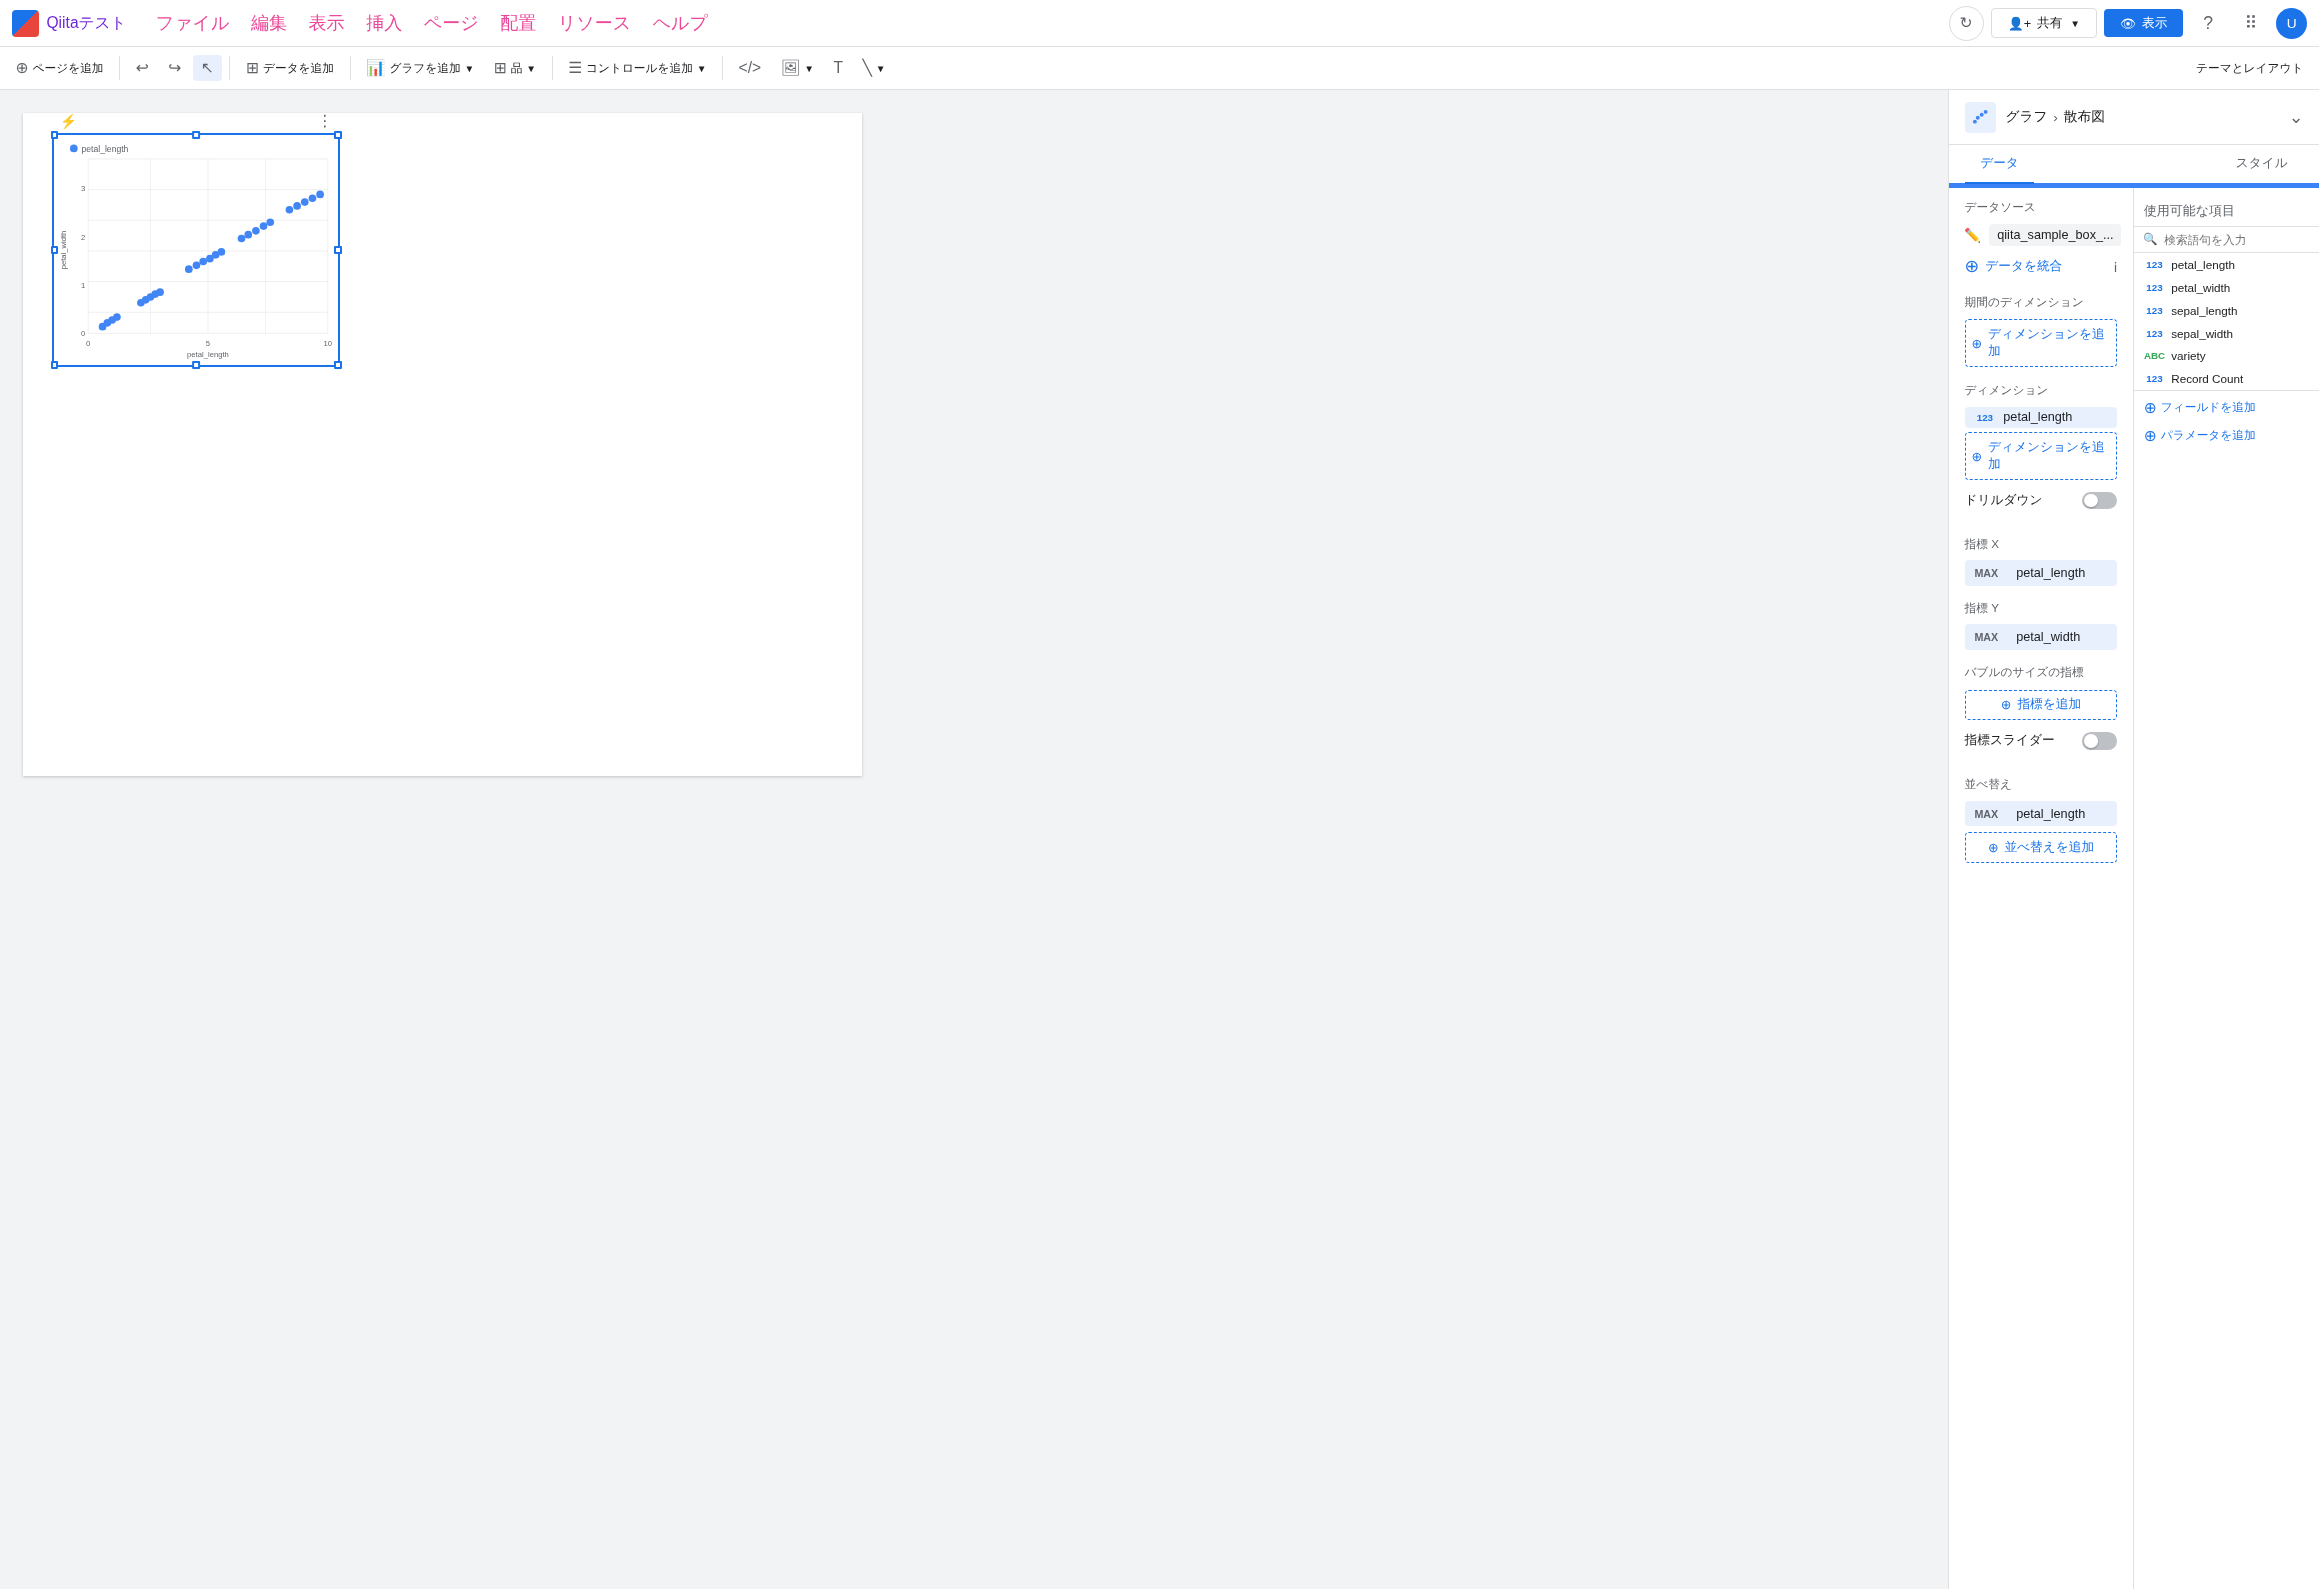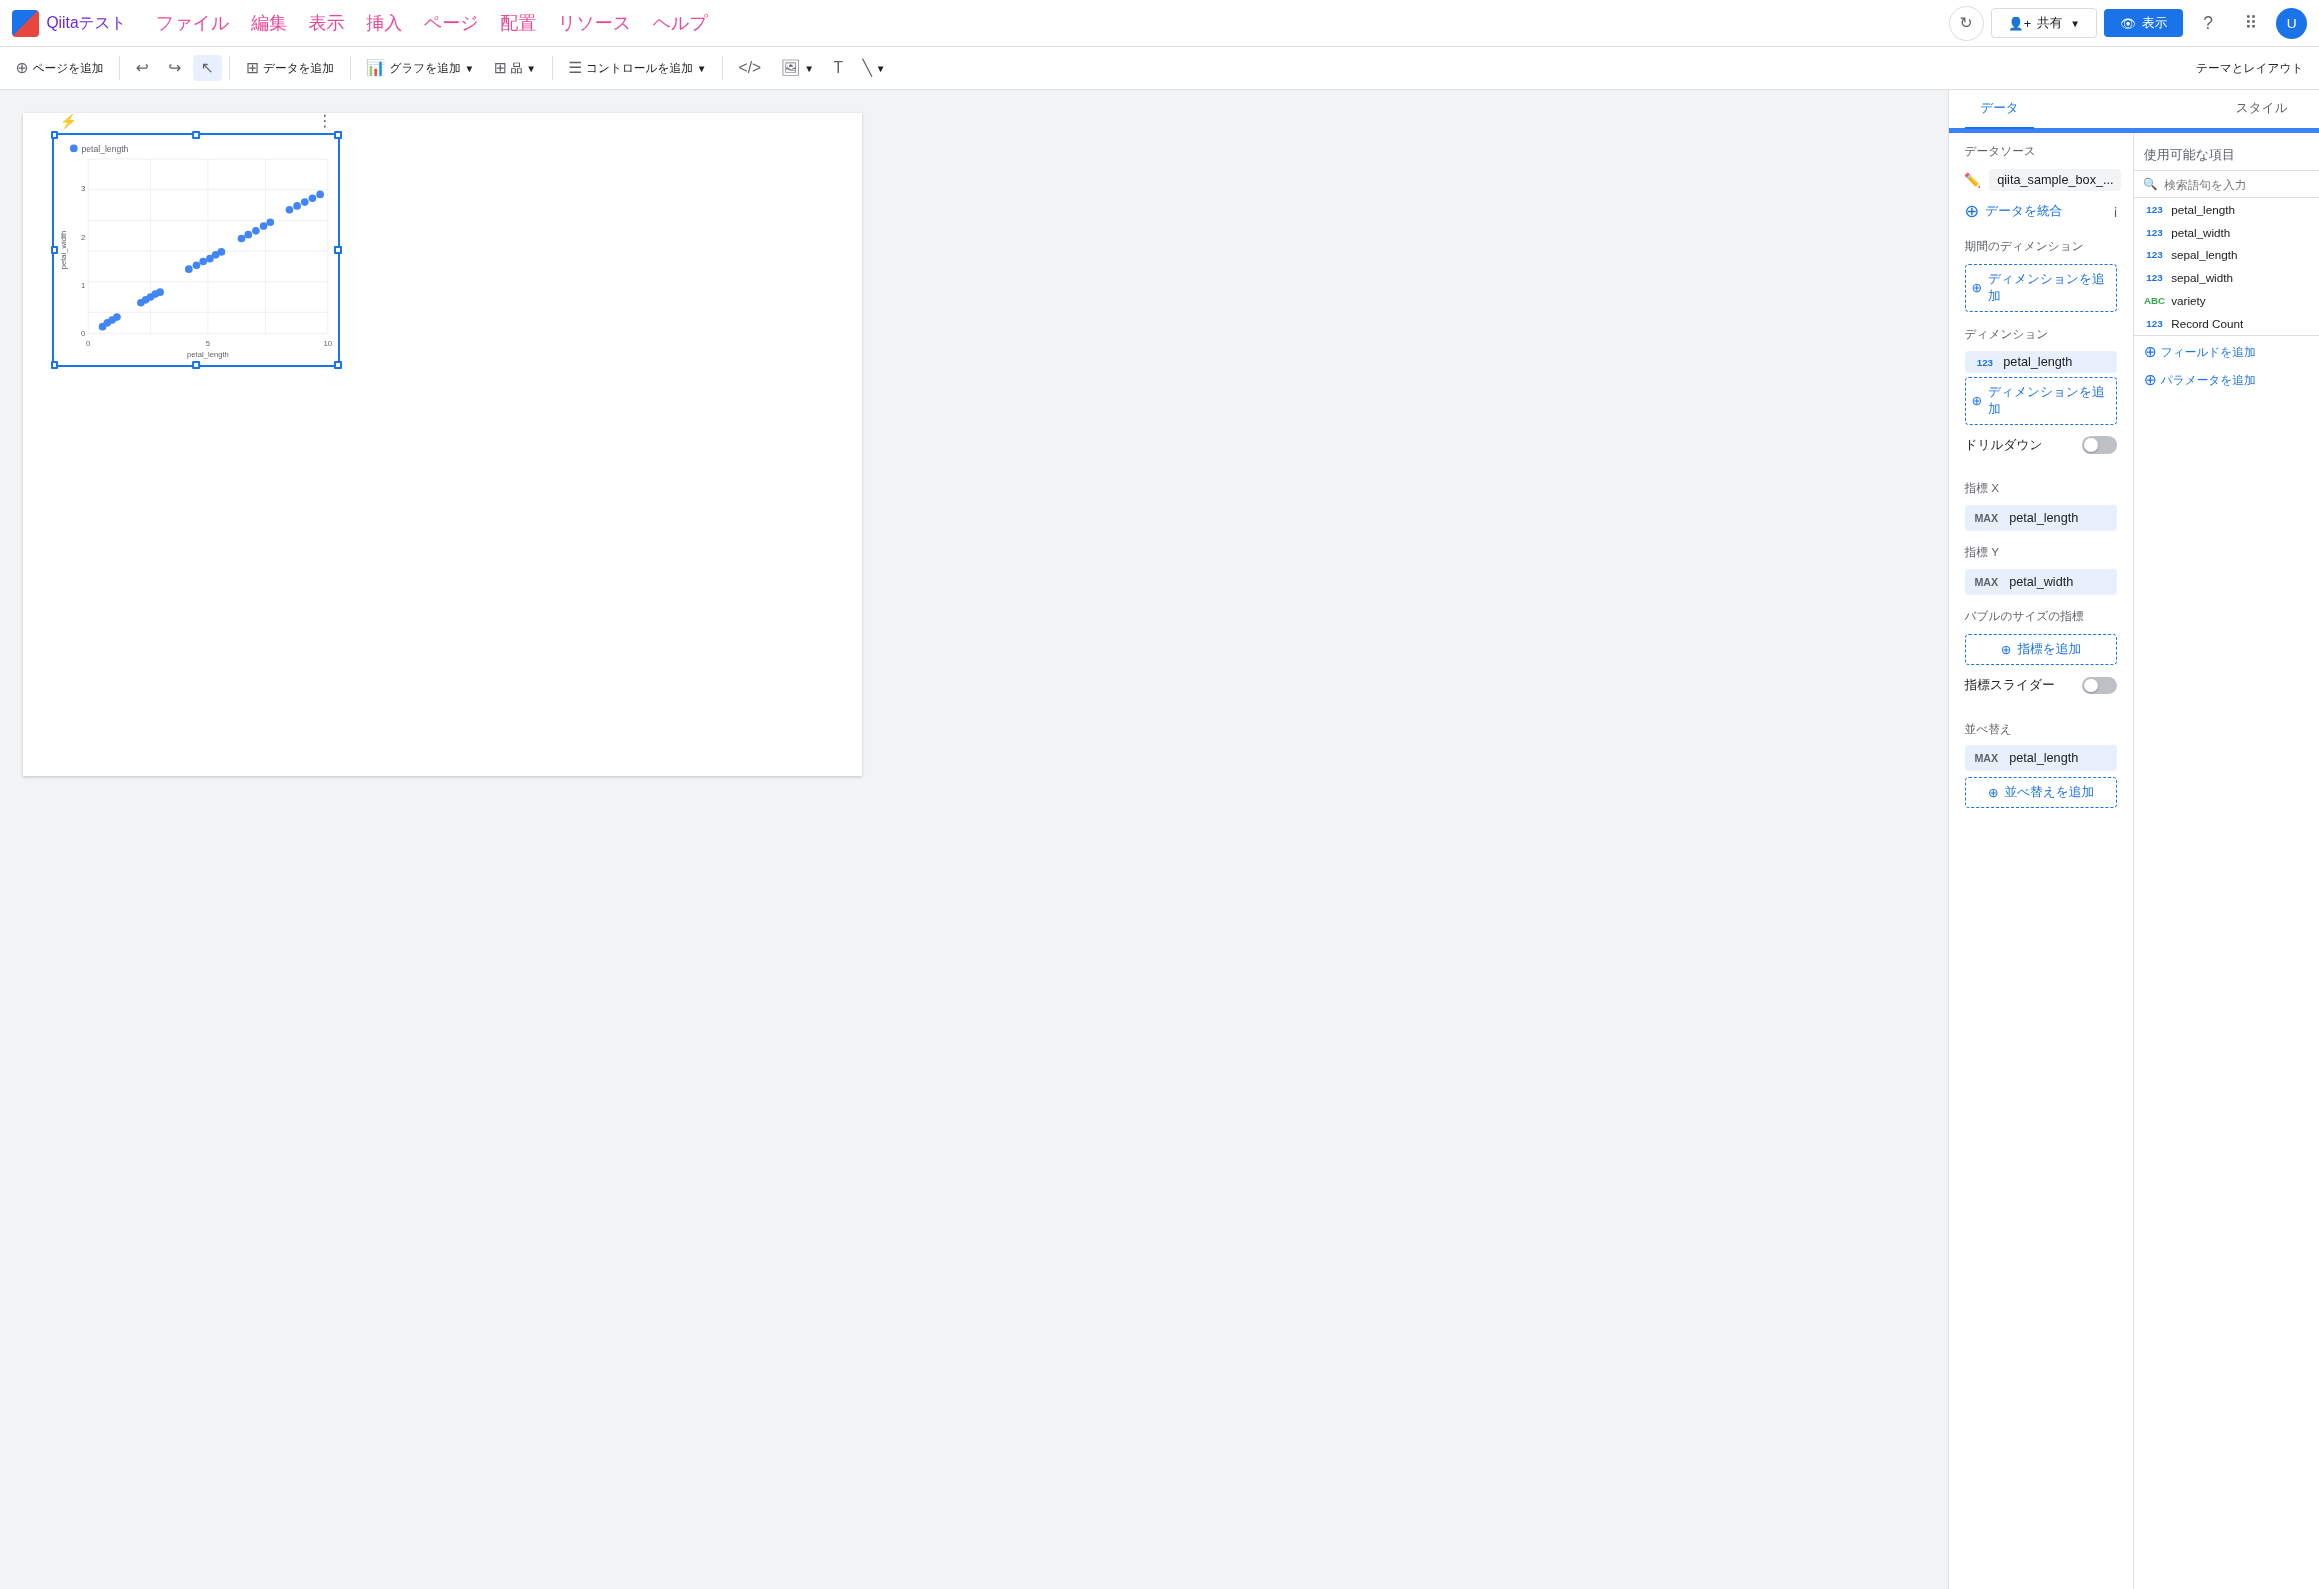--- a/index.html
+++ b/index.html
@@ -354,21 +354,21 @@
       width: 25px;
       text-align: center;
       flex-shrink: 0;
     }
     .field-name { font-size: 12.7px; color: #202124; }
 
     
     .metric-chip {
       display: flex;
       align-items: center;
-      gap: 11px;
+      gap: 18px;
       padding: 5.9px 9.8px;
       border-radius: 3.9px;
       background: #e8f0fe;
       font-size: 12.7px;
       margin: 2.9px 15.6px;
     }
     .metric-label-text { font-size: 10.7px; font-weight: 700; color: #5f6368; text-transform: uppercase; }
 
     
     .toggle-row {
@@ -632,20 +632,36 @@
           <circle cx="261" cy="70" r="4" fill="#4285f4"></circle>
           <circle cx="269" cy="66" r="4" fill="#4285f4"></circle>
           <circle cx="277" cy="62" r="4" fill="#4285f4"></circle>
         </svg>
       </div>
     </div>
   </div>
 
   <div class="right-panel">
 
+    <div class="panel-header">
+      <div class="panel-icon">
+        <svg width="19.5" height="19.5" viewBox="0 0 20 20">
+          <circle cx="5" cy="15" r="2" fill="#4285f4"></circle>
+          <circle cx="8" cy="11" r="2" fill="#4285f4"></circle>
+          <circle cx="12" cy="8" r="2" fill="#4285f4"></circle>
+          <circle cx="16" cy="5" r="2" fill="#4285f4"></circle>
+        </svg>
+      </div>
+      <div class="panel-title-breadcrumb">
+        <span>グラフ</span>
+        <span style="color:#5f6368">›</span>
+        <span>散布図</span>
+      </div>
+      <div class="panel-collapse">⌄</div>
+    </div>
 
     <div class="panel-tabs">
       <div class="panel-tab active">データ</div>
       <div class="panel-tab">スタイル</div>
     </div>
 
     <div class="panel-body">
 
       <div class="panel-left">
 

